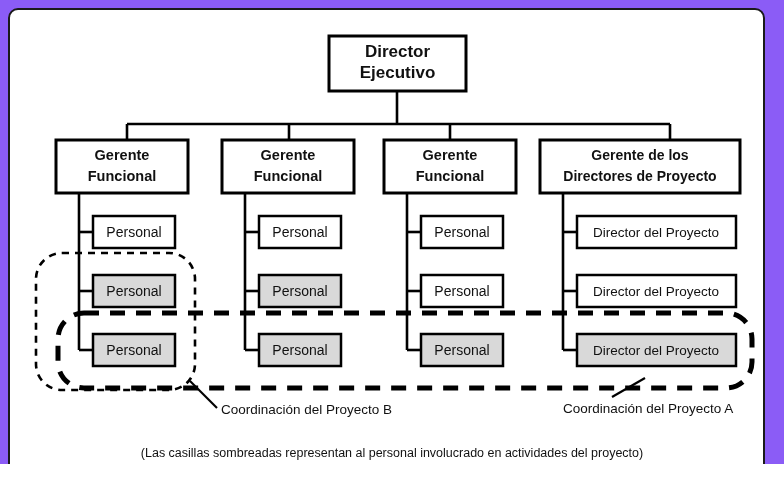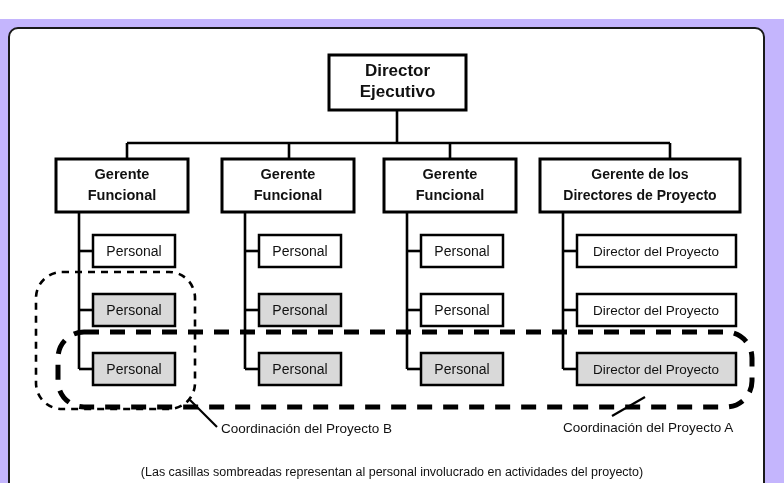--- a/index.html
+++ b/index.html
@@ -4,24 +4,23 @@
 <style>
   html, body {
     margin: 0;
     padding: 0;
     background: #ffffff;
   }
   #stage {
     position: relative;
     width: 784px;
     height: 464px;
-    background: #c4b5fd;
+    background: #8b5cf6;
     font-family: "Liberation Sans", sans-serif;
     overflow: hidden;
-    margin-top: 19px;
   }
   svg#chart {
     position: absolute;
     left: 0;
     top: 0;
     width: 784px;
     height: 496px;
   }
   .frame {
     fill: #ffffff;

